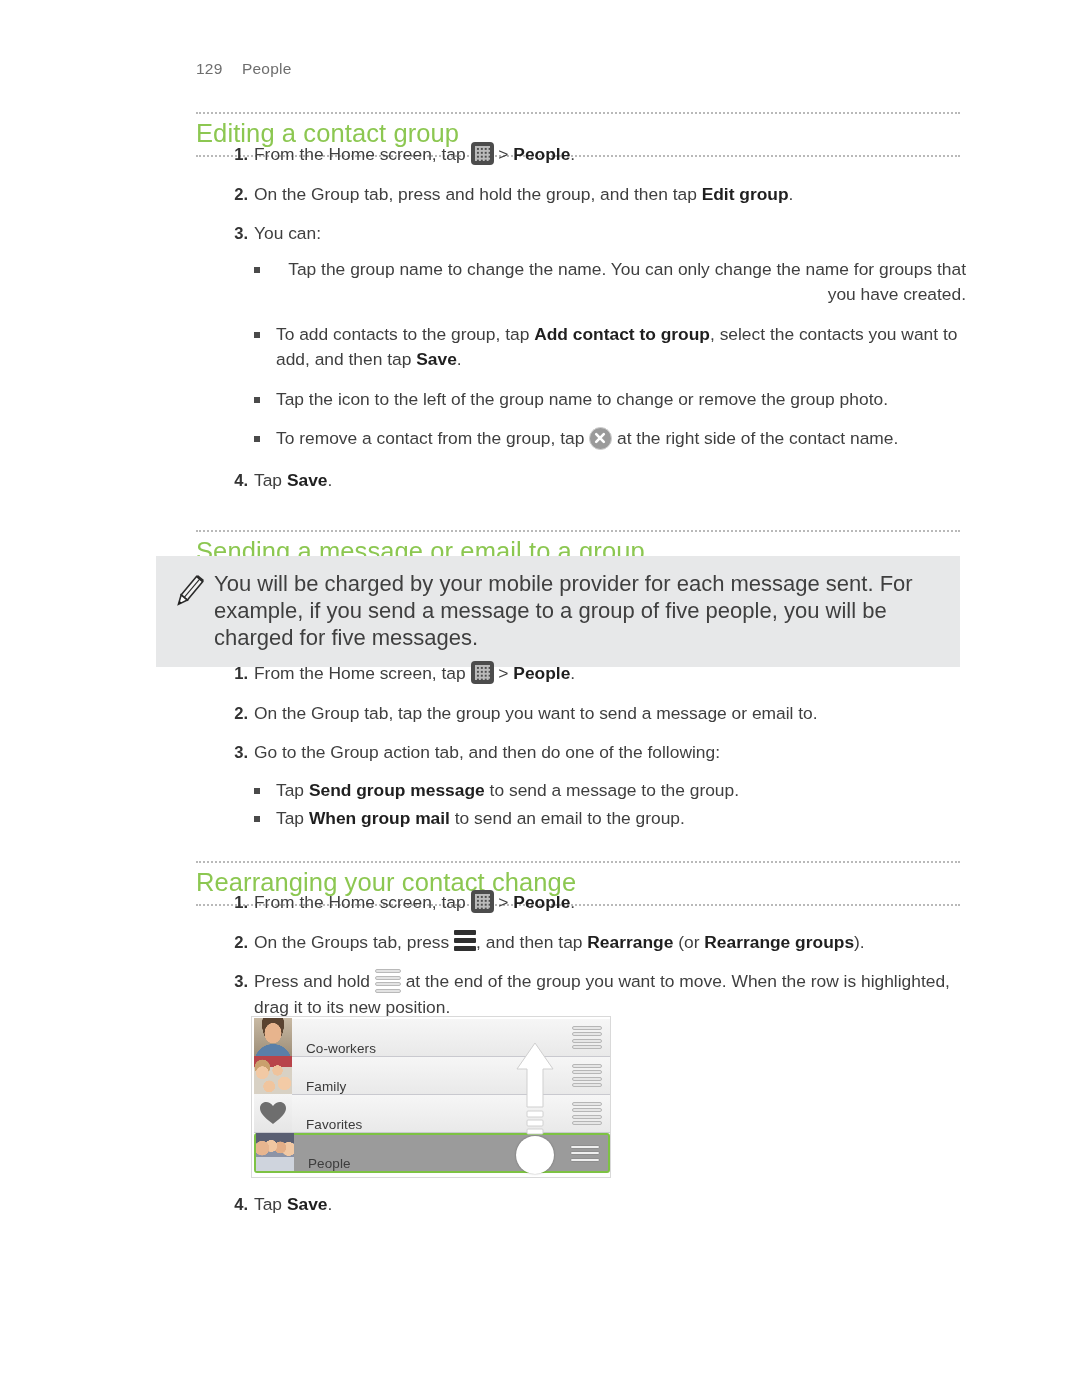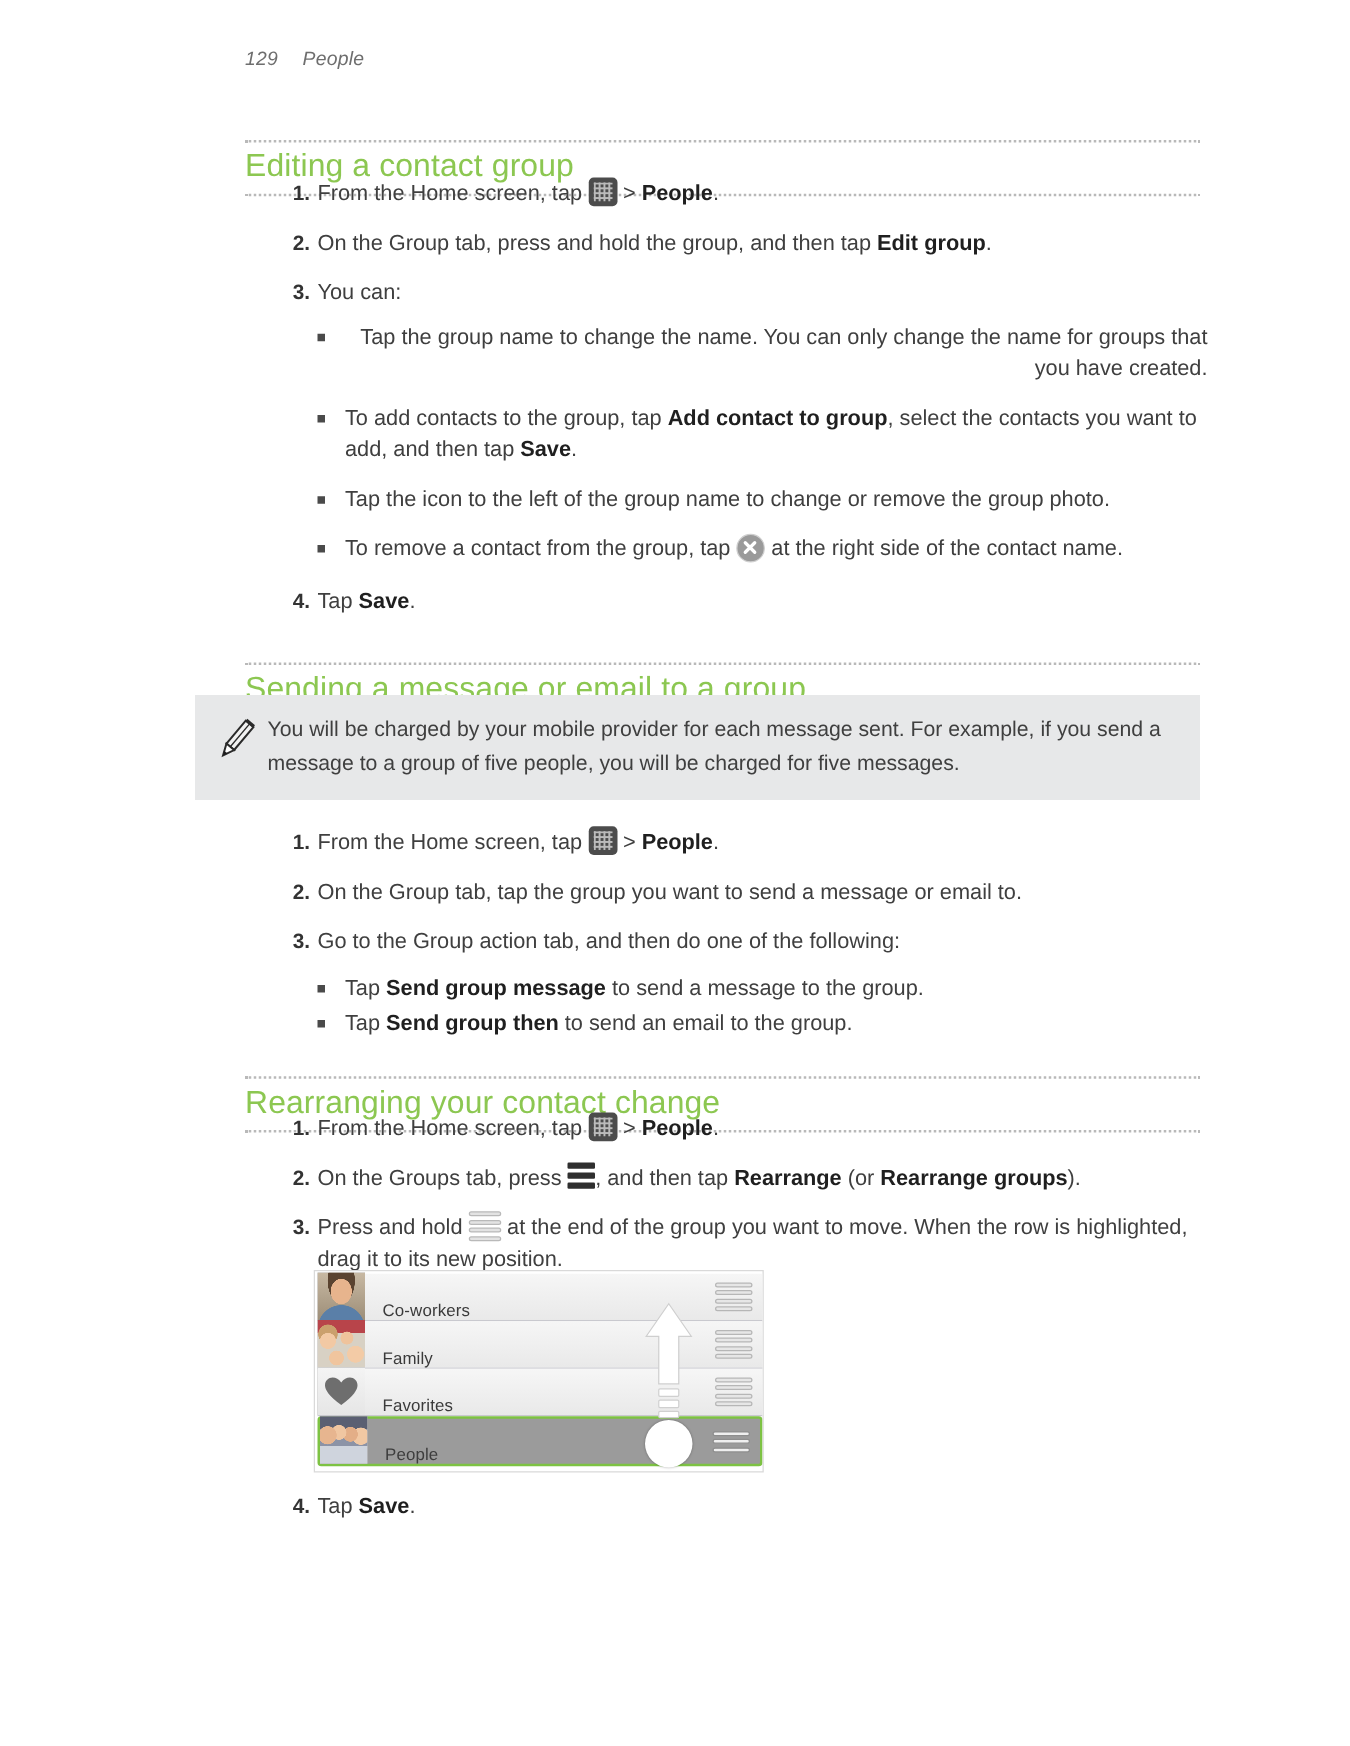--- a/index.html
+++ b/index.html
@@ -19,25 +19,24 @@
     position: absolute;
     left: 0; top: 0;
     width: 1080px;
     height: 1397px;
   }
 
   
   .run-head {
     position: absolute;
     left: 196px;
-    top: 39px;
+    top: 60px;
     font-size: 15.5px;
     color: #6e6e6e;
     letter-spacing: .2px;
-    font-style: italic;
   }
   .run-head .pg { display: inline-block; width: 46px; }
 
   
   .sec {
     position: absolute;
     left: 196px;
     width: 764px;
     margin-top: 22px;
   }
@@ -97,21 +96,21 @@
   
   .note {
     position: absolute;
     left: 156px;
     width: 804px;
     background: #e7e8e9;
     box-sizing: border-box;
     padding: 14px 28px 16px 58px;
   }
   .note-text {
-    font-size: 17px;
+    font-size: 22px;
     line-height: 27px;
     color: #3f3f3f;
   }
   .pencil-icon {
     position: absolute;
     left: 12px;
     top: 14px;
     width: 42px;
     height: 42px;
   }
@@ -397,21 +396,21 @@
       <span class="num">3.</span>
       <span>Go to the Group action tab, and then do one of the following:</span>
     </div>
     <div class="sublist">
       <div class="uli" style="margin-top:12px;">
         <span class="sq"></span>
         <span>Tap </span><span class="b">Send group message</span><span> to send a message to the group.</span>
       </div>
       <div class="uli" style="margin-top:3px;">
         <span class="sq"></span>
-        <span>Tap </span><span class="b">Send group then</span><span> to send an email to the group.</span>
+        <span>Tap </span><span class="b">When group mail</span><span> to send an email to the group.</span>
       </div>
     </div>
   </div>
 
   <div class="sec" style="top:839px;">
     <div class="rule"></div>
     <h2>Rearranging your contact change</h2>
     <div class="rule"></div>
   </div>
 

